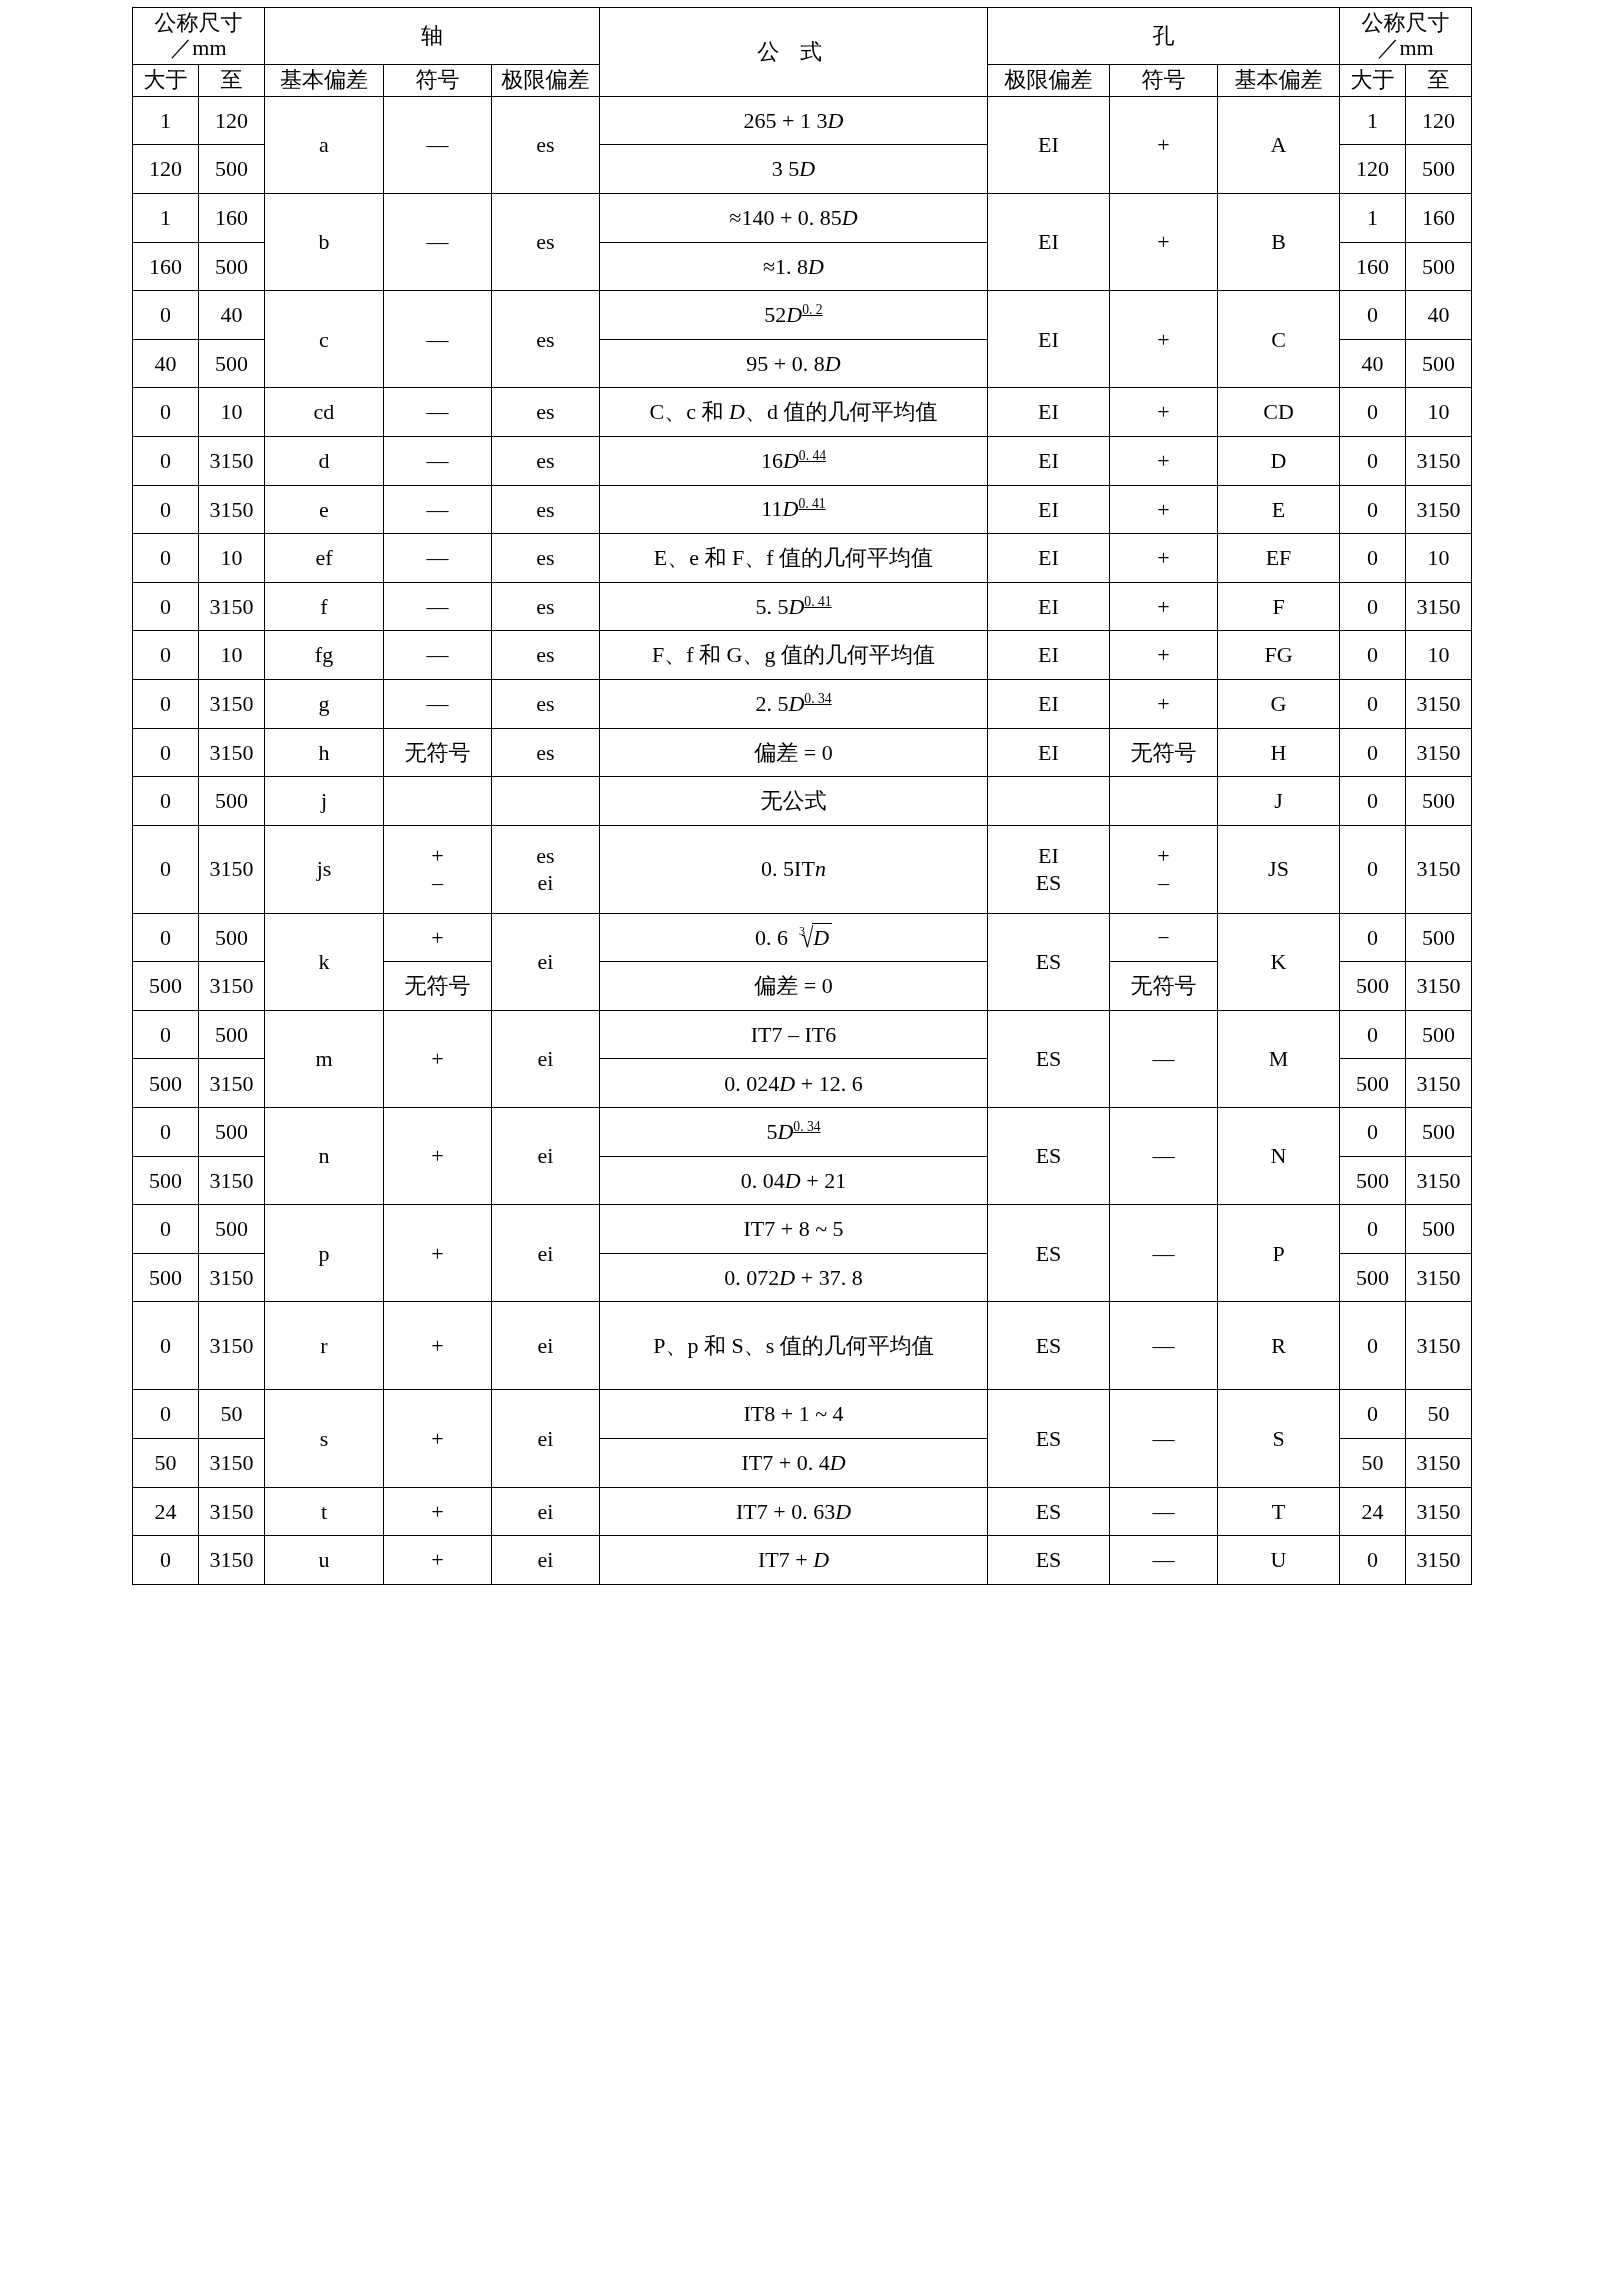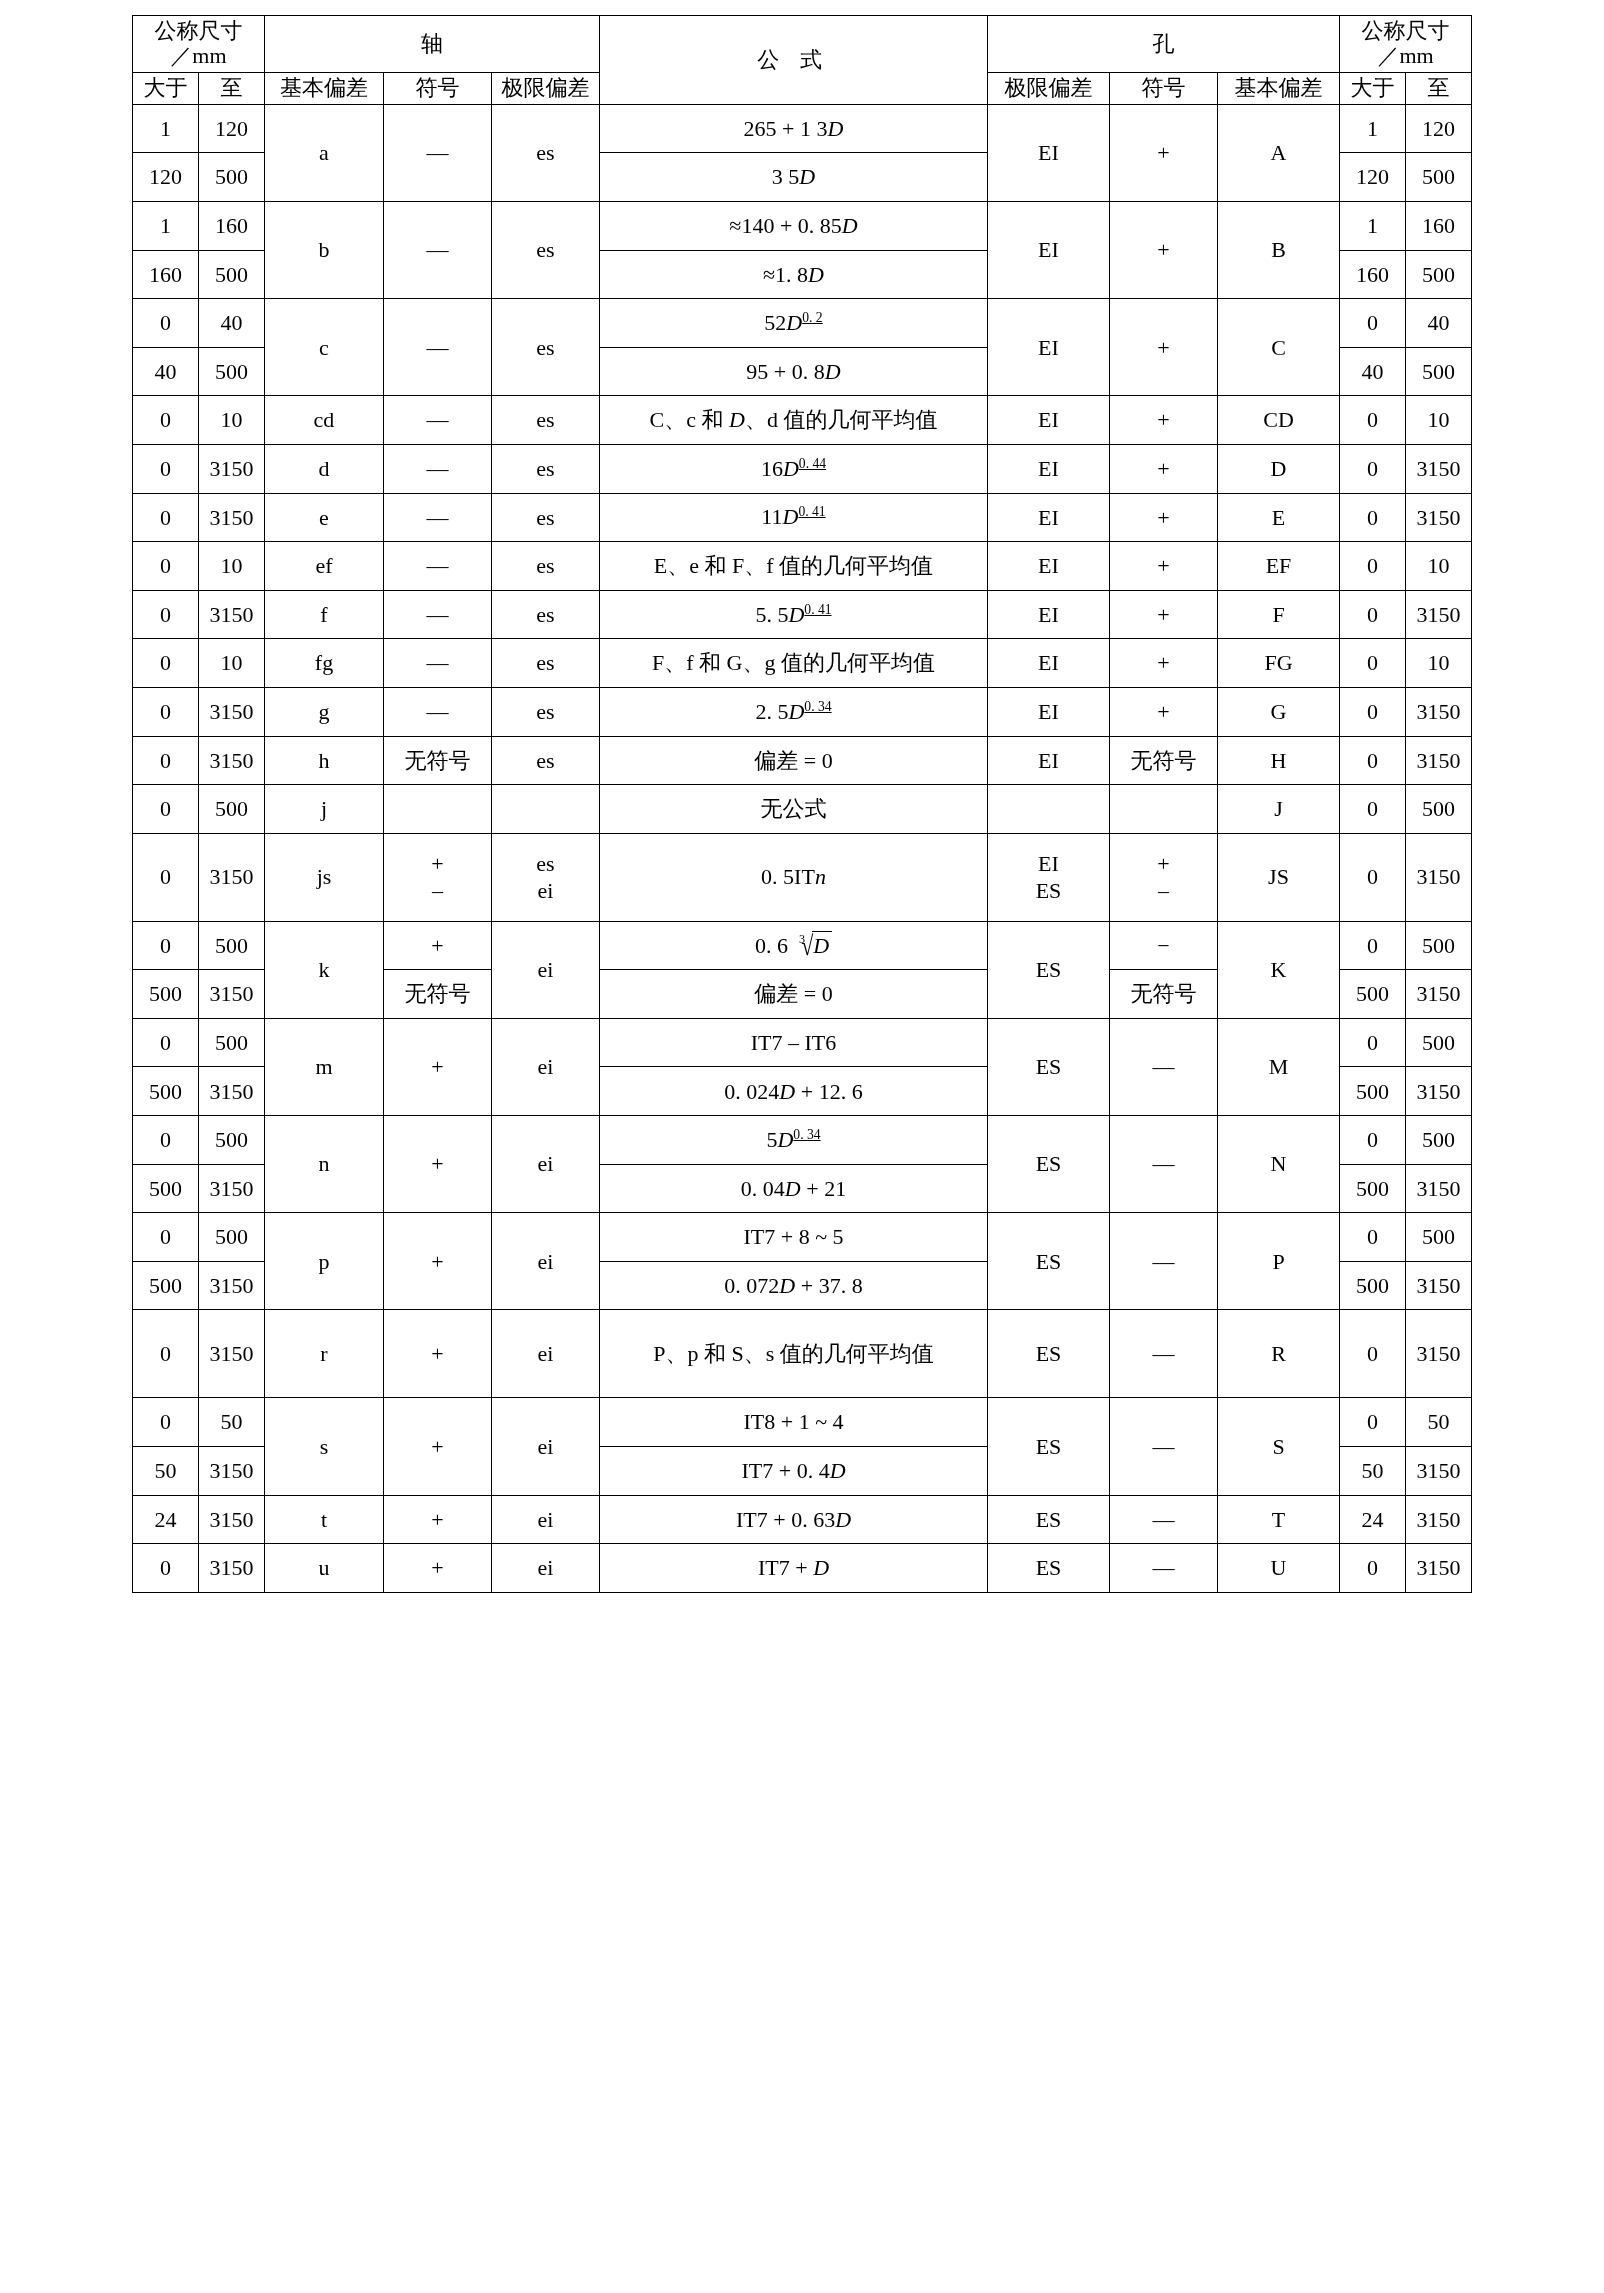--- a/index.html
+++ b/index.html
@@ -16,21 +16,21 @@
     min-height: 2293px;
     position: relative;
     background: #fff;
     box-sizing: border-box;
     padding: 7.3px 9.2px 9.2px 9.2px;
   }
   table.dev-table {
     border-collapse: collapse;
     table-layout: fixed;
     width: 1254px;
-    margin: 8px auto;
+    margin: 0 auto;
   }
   table.dev-table td, table.dev-table th {
     border: 1.4px solid #000;
     text-align: center;
     vertical-align: middle;
     font-weight: normal;
     font-size: 22px;
     line-height: 1.25;
     padding: 1.8px 1.8px;
     background: #fff;

